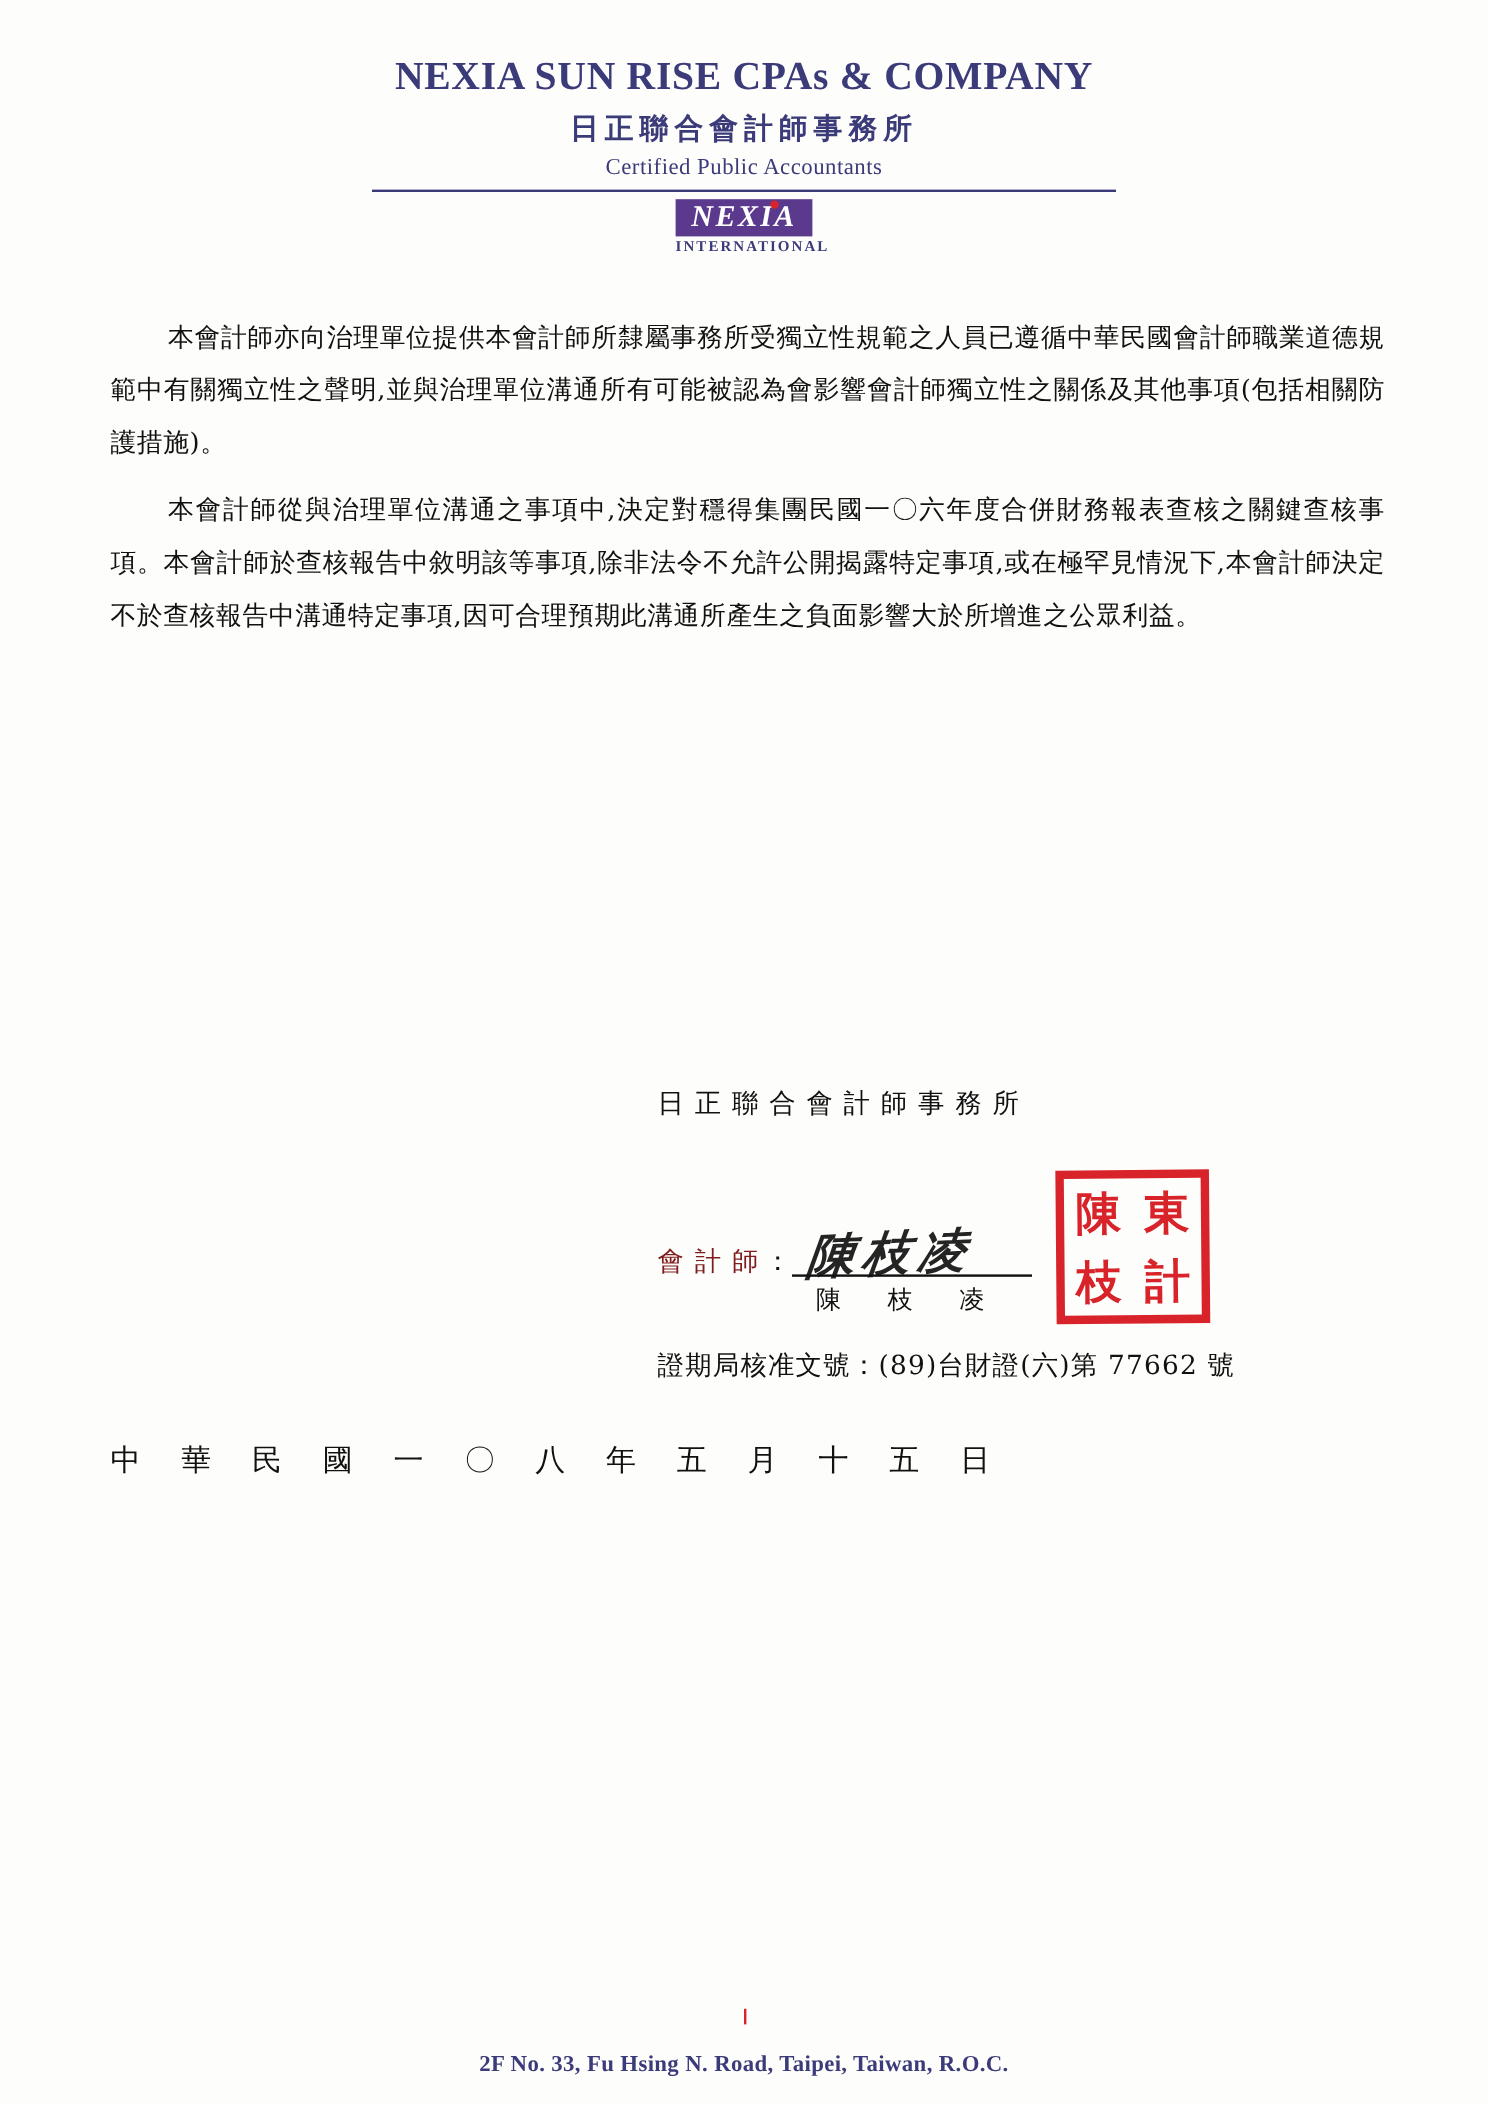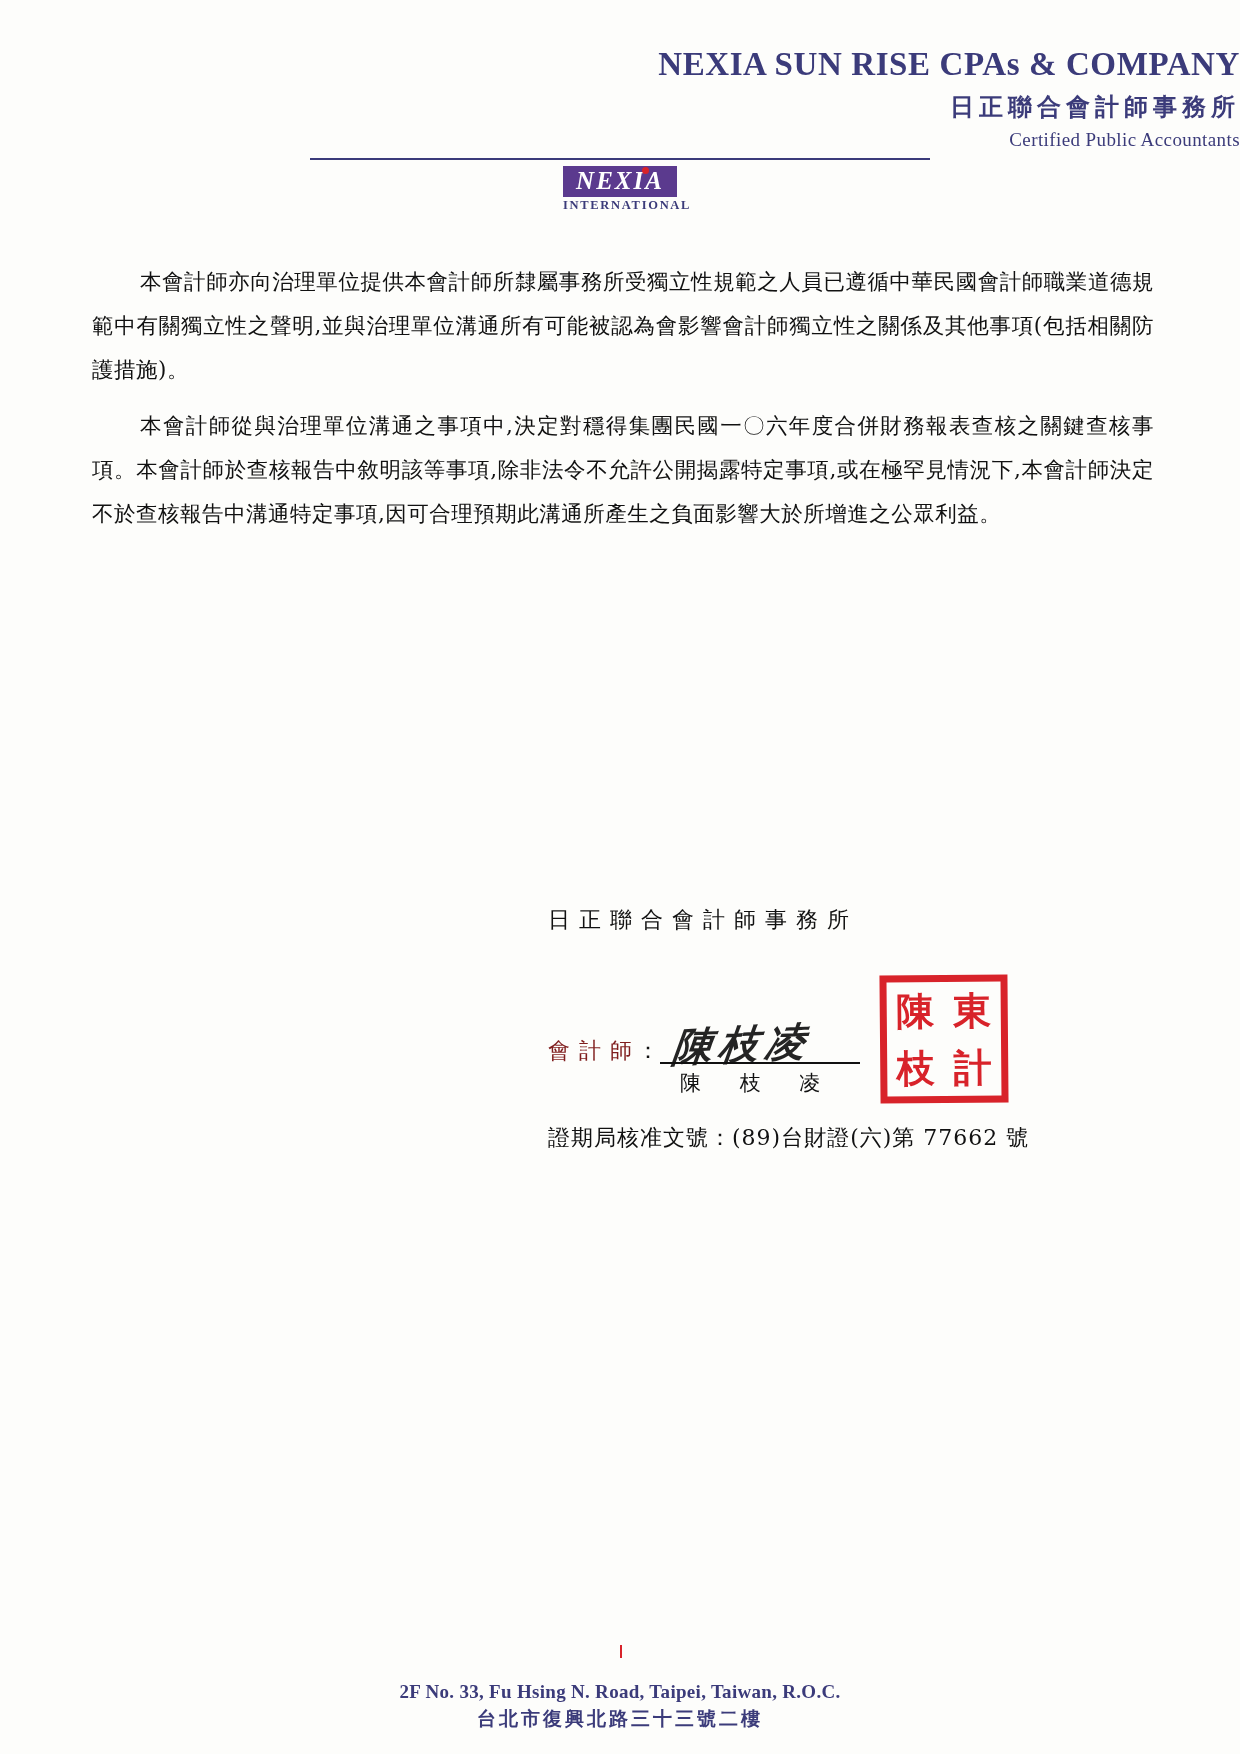--- a/index.html
+++ b/index.html
@@ -21,21 +21,21 @@
     inset: 0;
     background: #fdfdfb;
   }
 
   
   .letterhead {
     position: absolute;
     top: 46px;
     left: 0;
     right: 0;
-    text-align: right;
+    text-align: center;
   }
   .firm-en {
     font-family: "Liberation Serif", serif;
     font-size: 33px;
     font-weight: bold;
     letter-spacing: 0.6px;
     color: #3b3b7a;
     white-space: nowrap;
   }
   .firm-zh {
@@ -326,20 +326,20 @@
     <div class="seal">
       <span>陳</span>
       <span>東</span>
       <span>枝</span>
       <span>計</span>
     </div>
 
     <div class="cert-no">證期局核准文號：(89)台財證(六)第 77662 號</div>
   </div>
 
+  <div class="date-line">中華民國一〇八年五月十五日</div>
 
   <div class="footer">
     <div class="tick"></div>
     <div class="footer-addr">2F No. 33, Fu Hsing N. Road, Taipei, Taiwan, R.O.C.</div>
-    <div class="footer-zh">台北市復興北路三十三號二樓</div>
   </div>
 
 </div>
 
 </body></html>

